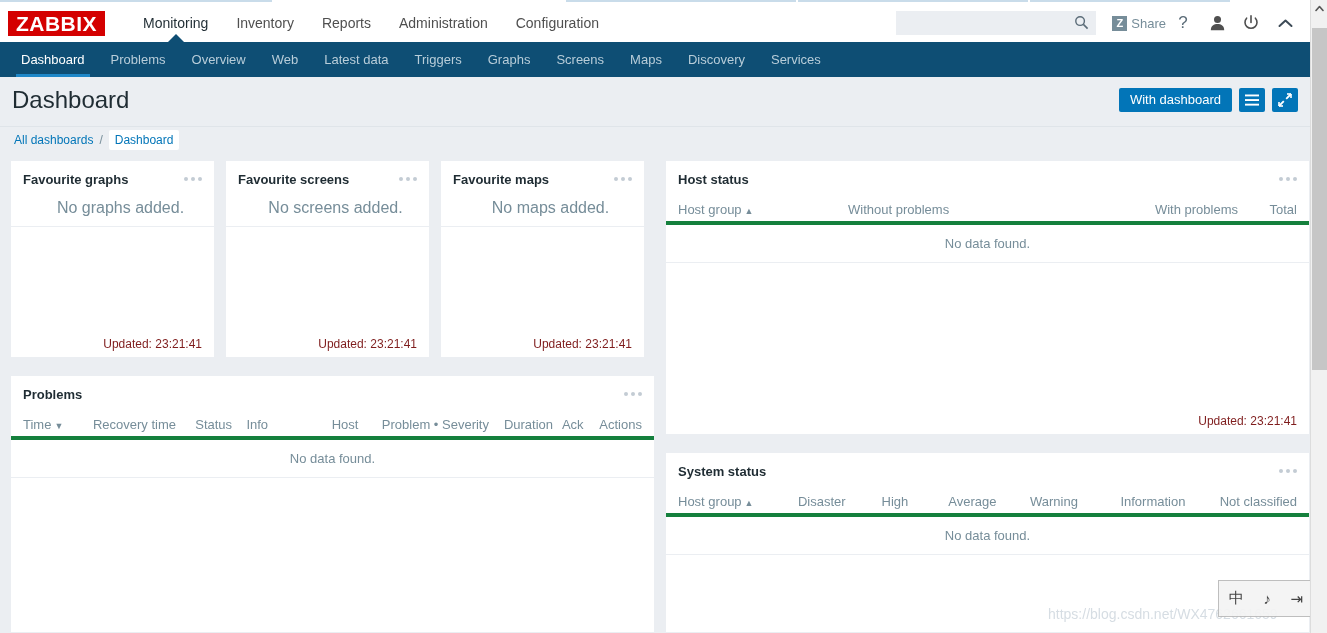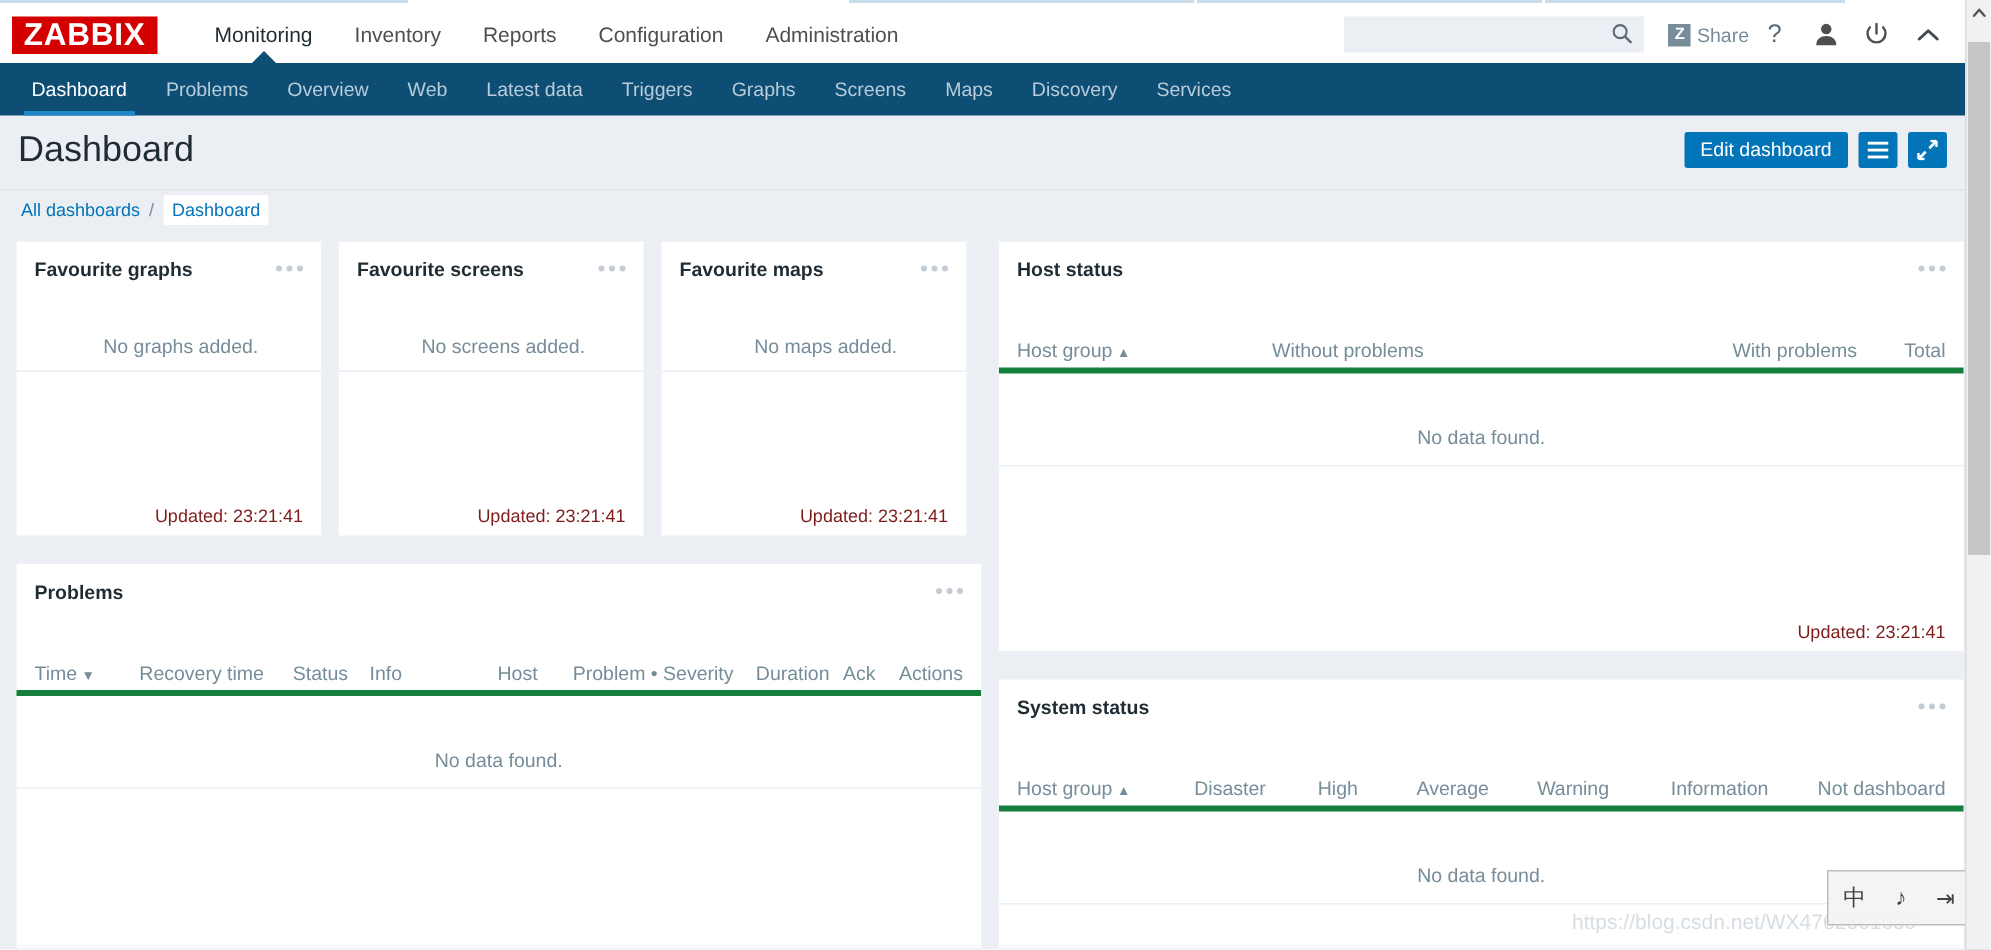--- a/index.html
+++ b/index.html
@@ -207,21 +207,20 @@
   .row-2 { margin-top: 17px; }
 
   .col-left { width: 645px; display: flex; flex-direction: column; }
   .col-right { width: 645px; display: flex; flex-direction: column; }
 
   .widget {
     background: #ffffff;
     border: 1px solid #ebeef2;
     display: flex; flex-direction: column;
     position: relative;
-    gap: 24px;
   }
   .w-head {
     display: flex; align-items: center;
     height: 36px;
     padding: 0 12px;
     flex-shrink: 0;
   }
   .w-title {
     font-size: 13px; font-weight: bold;
     color: #1f2c33;
@@ -234,21 +233,21 @@
   }
   .w-dots i {
     display: block;
     width: 4px; height: 4px;
     border-radius: 50%;
     background: #c3ccd4;
   }
   .w-body { flex: 1; position: relative; overflow: hidden; }
   .nodata-line {
     text-align: center;
-    font-size: 13px;
+    font-size: 16px;
     color: #768d99;
     padding: 2px 0 9px 16px;
     border-bottom: 1px solid #ebeef2;
   }
   .w-foot {
     position: absolute; bottom: 6px; right: 12px;
     font-size: 12px;
     color: #7f1d1d;
   }
 
@@ -362,22 +361,22 @@
     <div class="tab-edge" style="width:200px"></div>
   </div>
 
   <div class="header">
     <div class="logo">ZABBIX</div>
 
     <nav class="topnav">
       <div class="topnav-item selected">Monitoring</div>
       <div class="topnav-item">Inventory</div>
       <div class="topnav-item">Reports</div>
+      <div class="topnav-item">Administration</div>
       <div class="topnav-item">Configuration</div>
-      <div class="topnav-item">Administration</div>
     </nav>
 
     <div class="header-right">
       <div class="search-wrap">
         <input class="search-input" type="text" placeholder="" style="">
         <svg class="search-icon" viewBox="0 0 16 16">
           <circle cx="6.5" cy="6.5" r="4.6" fill="none" stroke="#5b6c78" stroke-width="1.5"></circle>
           <line x1="10" y1="10" x2="14.5" y2="14.5" stroke="#5b6c78" stroke-width="1.7"></line>
         </svg>
       </div>
@@ -423,21 +422,21 @@
     <div class="subnav-item">Graphs</div>
     <div class="subnav-item">Screens</div>
     <div class="subnav-item">Maps</div>
     <div class="subnav-item">Discovery</div>
     <div class="subnav-item">Services</div>
   </div>
 
   <div class="titlebar">
     <h1 class="page-title">Dashboard</h1>
     <div class="title-actions">
-      <button class="btn-primary">Edit dashboard</button>
+      <button class="btn-primary">With dashboard</button>
       <div class="btn-sq">
         <svg width="14" height="12" viewBox="0 0 14 12">
           <rect x="0" y="0.5" width="14" height="1.9" fill="#ffffff"></rect>
           <rect x="0" y="5.1" width="14" height="1.9" fill="#ffffff"></rect>
           <rect x="0" y="9.7" width="14" height="1.9" fill="#ffffff"></rect>
         </svg>
       </div>
       <div class="btn-sq">
         <svg width="14" height="14" viewBox="0 0 14 14">
           <polyline points="13,1 13,5" stroke="#ffffff" stroke-width="1.6" fill="none"></polyline>
@@ -570,21 +569,21 @@
                 <i></i>
               </span>
           </div>
           <div class="tbl-head">
             <span class="th ss-c0"><span>Host group</span><span class="sort">▲</span></span>
             <span class="th ss-c1">Disaster</span>
             <span class="th ss-c2">High</span>
             <span class="th ss-c3">Average</span>
             <span class="th ss-c4">Warning</span>
             <span class="th ss-c5">Information</span>
-            <span class="th ss-c6">Not dashboard</span>
+            <span class="th ss-c6">Not classified</span>
           </div>
           <div class="tbl-nodata">No data found.</div>
           <div class="w-body"></div>
         </div>
 
       </div>
     </div>
   </div>
 
   <div class="watermark">https://blog.csdn.net/WX4762661659</div>

